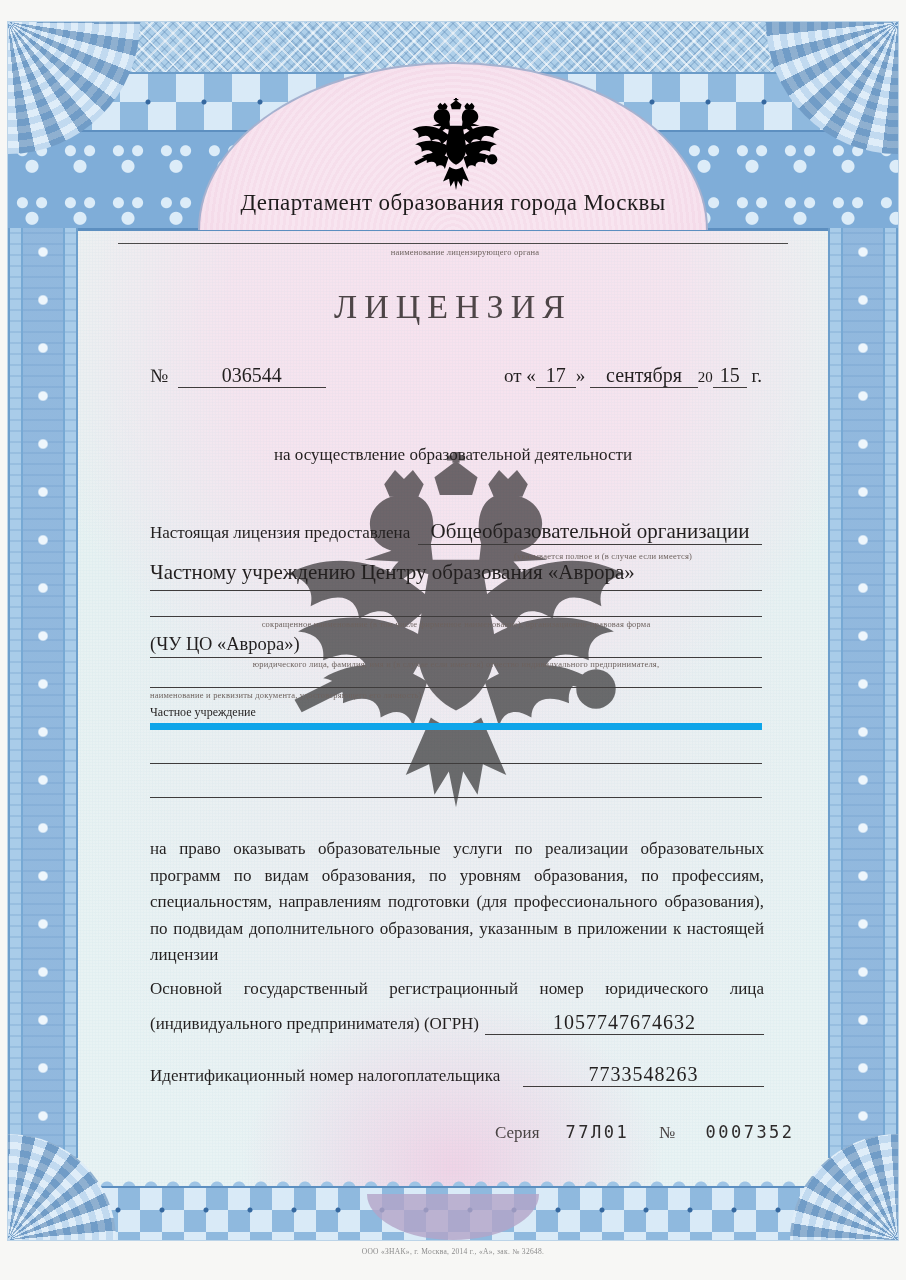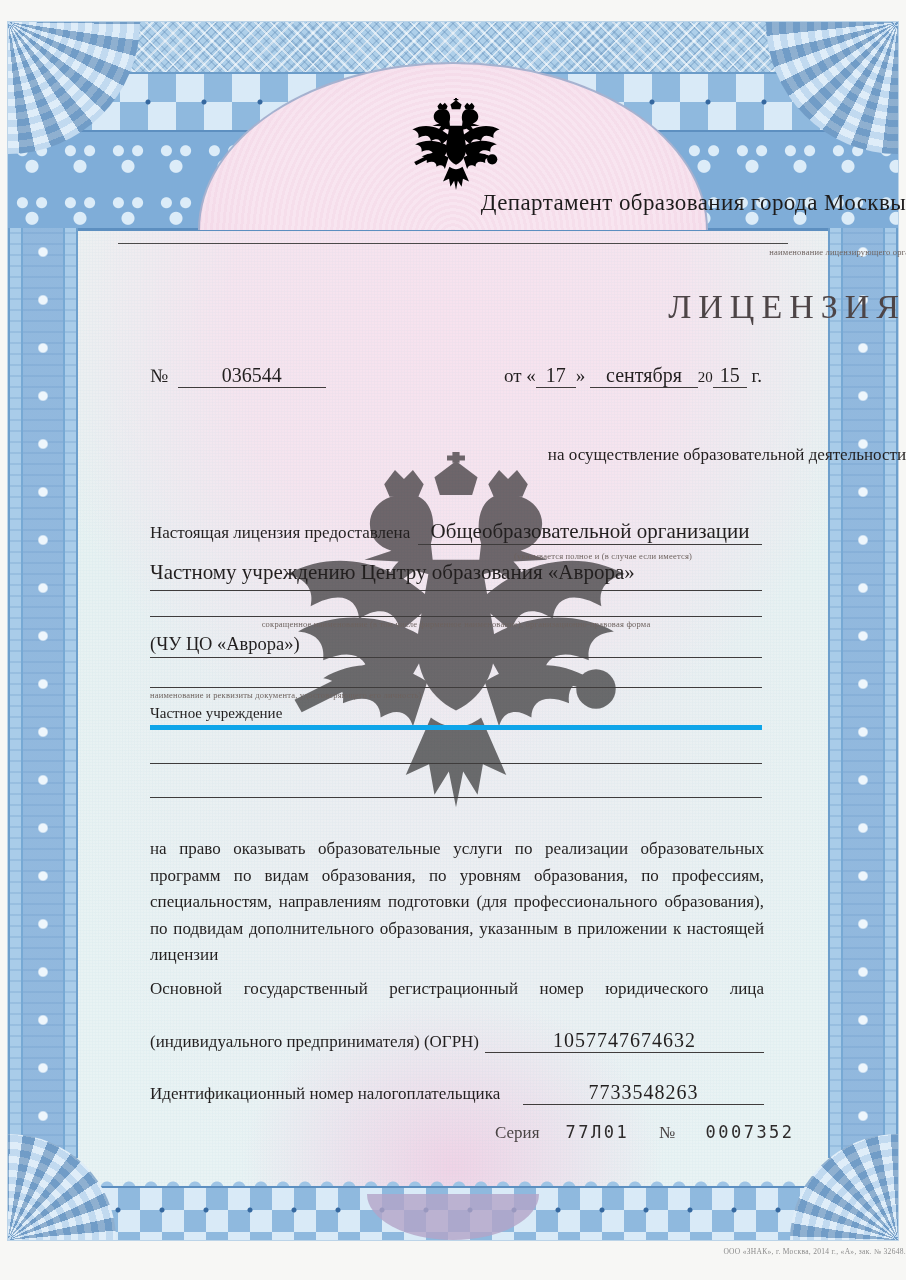--- a/index.html
+++ b/index.html
@@ -81,21 +81,21 @@
       repeating-radial-gradient(circle at 100% 100%, #9ac1e4 0 7px, #d6e8f6 7px 14px);}
   .half-disc{position:absolute;left:50%;bottom:0;width:172px;height:46px;margin-left:-86px;
     border-radius:0 0 86px 86px / 0 0 46px 46px;background:#b3a4c7;opacity:.8;}
   
   .crest{position:absolute;left:400px;top:98px;width:112px;height:104px;}
   .crest svg{width:100%;height:100%;}
   .wm{position:absolute;left:238px;top:452px;width:436px;height:402px;opacity:.55;}
   .wm svg{width:100%;height:100%;}
   
   .abs{position:absolute;}
-  .ctr{left:0;width:100%;text-align:right;}
+  .ctr{left:0;width:100%;text-align:center;}
   .cap{font-size:8.5px;color:#6d625e;letter-spacing:.2px;}
   .u{border-bottom:1px solid #3f3c3c;}
   .row{display:flex;align-items:baseline;}
   .authority{top:190px;font-size:23px;letter-spacing:.4px;color:#1e1c1c;}
   .rule{left:118px;right:118px;top:243px;border-top:1px solid #4a4a4a;height:0;}
   .authority-cap{top:247px;margin-left:12px;}
   .title{top:288px;font-size:34px;font-weight:normal;letter-spacing:7px;color:#4d4547;}
   .num-row{left:150px;top:356px;width:612px;justify-content:space-between;font-size:19px;}
   .num-row .val{font-size:20px;}
   .no-val{display:inline-block;width:148px;text-align:center;}
@@ -106,26 +106,26 @@
   .subtitle{top:445px;font-size:17px;}
   .grant-row{left:150px;top:519px;width:612px;font-size:17px;}
   .grant-row .val{flex:1;text-align:center;font-size:21px;margin-left:8px;}
   .grant-cap{left:445px;top:551px;width:316px;text-align:center;}
   .org-full{left:150px;top:560px;width:612px;font-size:21px;border-bottom:1px solid #3f3c3c;padding-bottom:5px;}
   .line{left:150px;width:612px;border-top:1px solid #3f3c3c;height:0;}
   .l-short{top:616px;} .cap-short{top:619px;left:150px;width:612px;text-align:center;}
   .org-short{left:150px;top:634px;width:612px;font-size:18.5px;border-bottom:1px solid #3f3c3c;padding-bottom:2px;}
   .cap-legal{top:659px;left:150px;width:612px;text-align:center;}
   .l-ident{top:687px;} .cap-ident{top:690px;left:150px;width:612px;text-align:left;}
-  .org-type{left:150px;top:705px;width:612px;font-size:15px;border-bottom:5px solid #0ea5e9;padding-bottom:3px;}
+  .org-type{left:150px;top:705px;width:612px;font-size:12px;border-bottom:7px solid #0ea5e9;padding-bottom:3px;}
   .l-b1{top:763px;} .l-b2{top:797px;}
   .para{left:150px;top:836px;width:614px;font-size:17px;line-height:26.6px;text-align:justify;}
   .ogrn1{left:150px;top:979px;width:614px;font-size:17px;text-align:justify;text-align-last:justify;}
   .ogrn2{left:150px;top:1011px;width:614px;font-size:17px;}
-  .ogrn2 .val,.inn .val{flex:1;text-align:center;font-size:20px;margin-left:6px;letter-spacing:1px;margin-top:18px;}
+  .ogrn2 .val,.inn .val{flex:1;text-align:center;font-size:20px;margin-left:6px;letter-spacing:1px;}
   .inn{left:150px;top:1063px;width:614px;font-size:17px;gap:17px;}
   .series{left:495px;top:1122px;width:300px;font-size:17px;color:#4a4444;align-items:baseline;}
   .series .mono{font-family:"DejaVu Sans Mono",monospace;font-size:17px;color:#2e2b2b;letter-spacing:2.5px;}
   .series .gap{width:26px;} .series .gap2{width:30px;}
   .printer{top:1247px;font-size:7.5px;color:#8b8b8b;letter-spacing:.3px;}
 </style>
 </head>
 <body>
 
 <svg width="0" height="0" style="position:absolute">
@@ -212,20 +212,21 @@
     <span class="u val">Общеобразовательной организации</span>
   </div>
   <div class="abs cap grant-cap">(указывается полное и (в случае если имеется)</div>
 
   <div class="abs org-full">Частному учреждению Центру образования «Аврора»</div>
 
   <div class="abs line l-short"></div>
   <div class="abs cap cap-short">сокращенное наименование (в том числе фирменное наименование), организационно-правовая форма</div>
 
   <div class="abs org-short">(ЧУ ЦО «Аврора»)</div>
+  <div class="abs cap cap-legal">юридического лица, фамилия, имя и (в случае если имеется) отчество индивидуального предпринимателя,</div>
 
   <div class="abs line l-ident"></div>
   <div class="abs cap cap-ident">наименование и реквизиты документа, удостоверяющего его личность)</div>
 
   <div class="abs org-type">Частное учреждение</div>
 
   <div class="abs line l-b1"></div>
   <div class="abs line l-b2"></div>
 
   <div class="abs ogrn1">Основной государственный регистрационный номер юридического лица</div>

